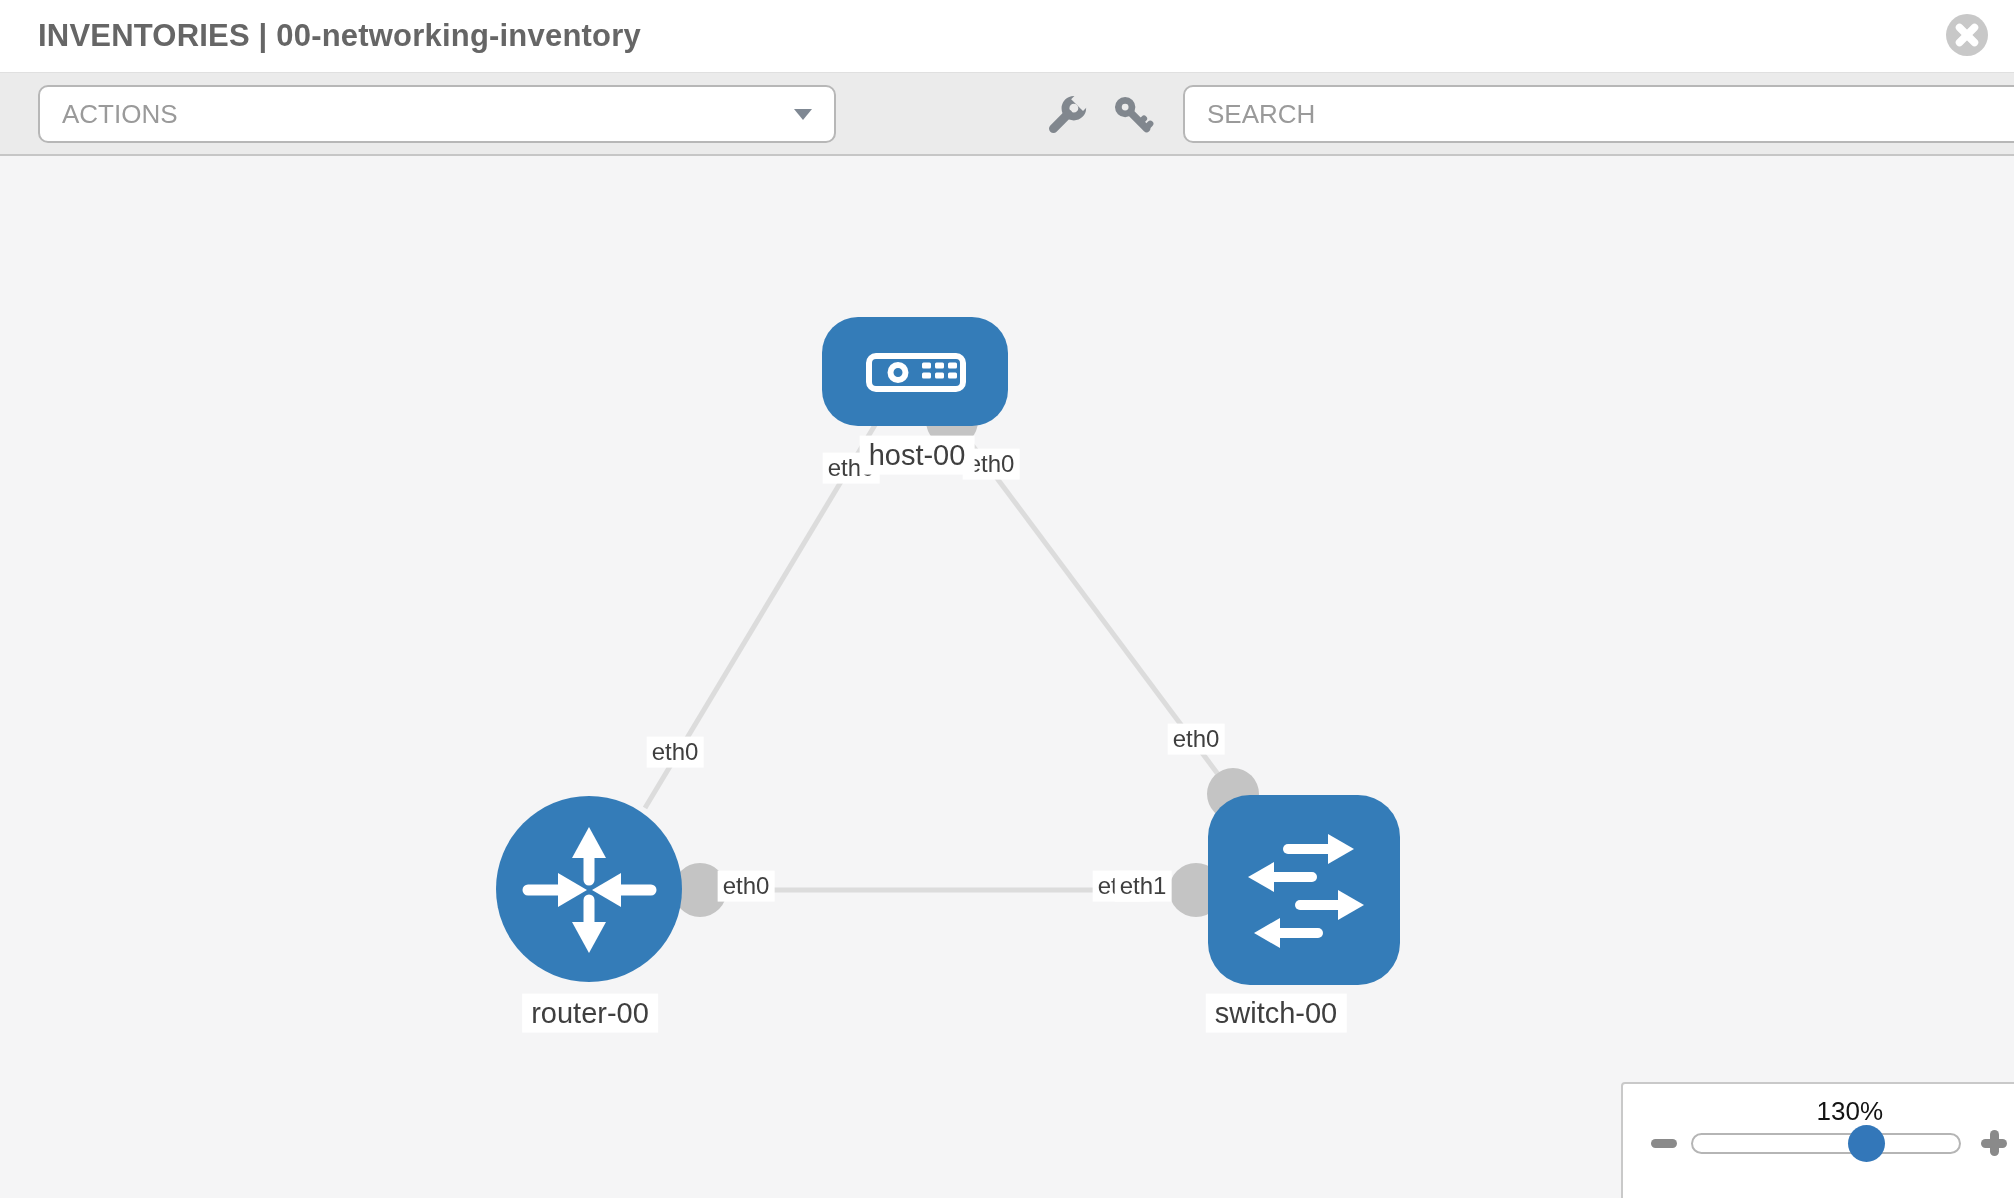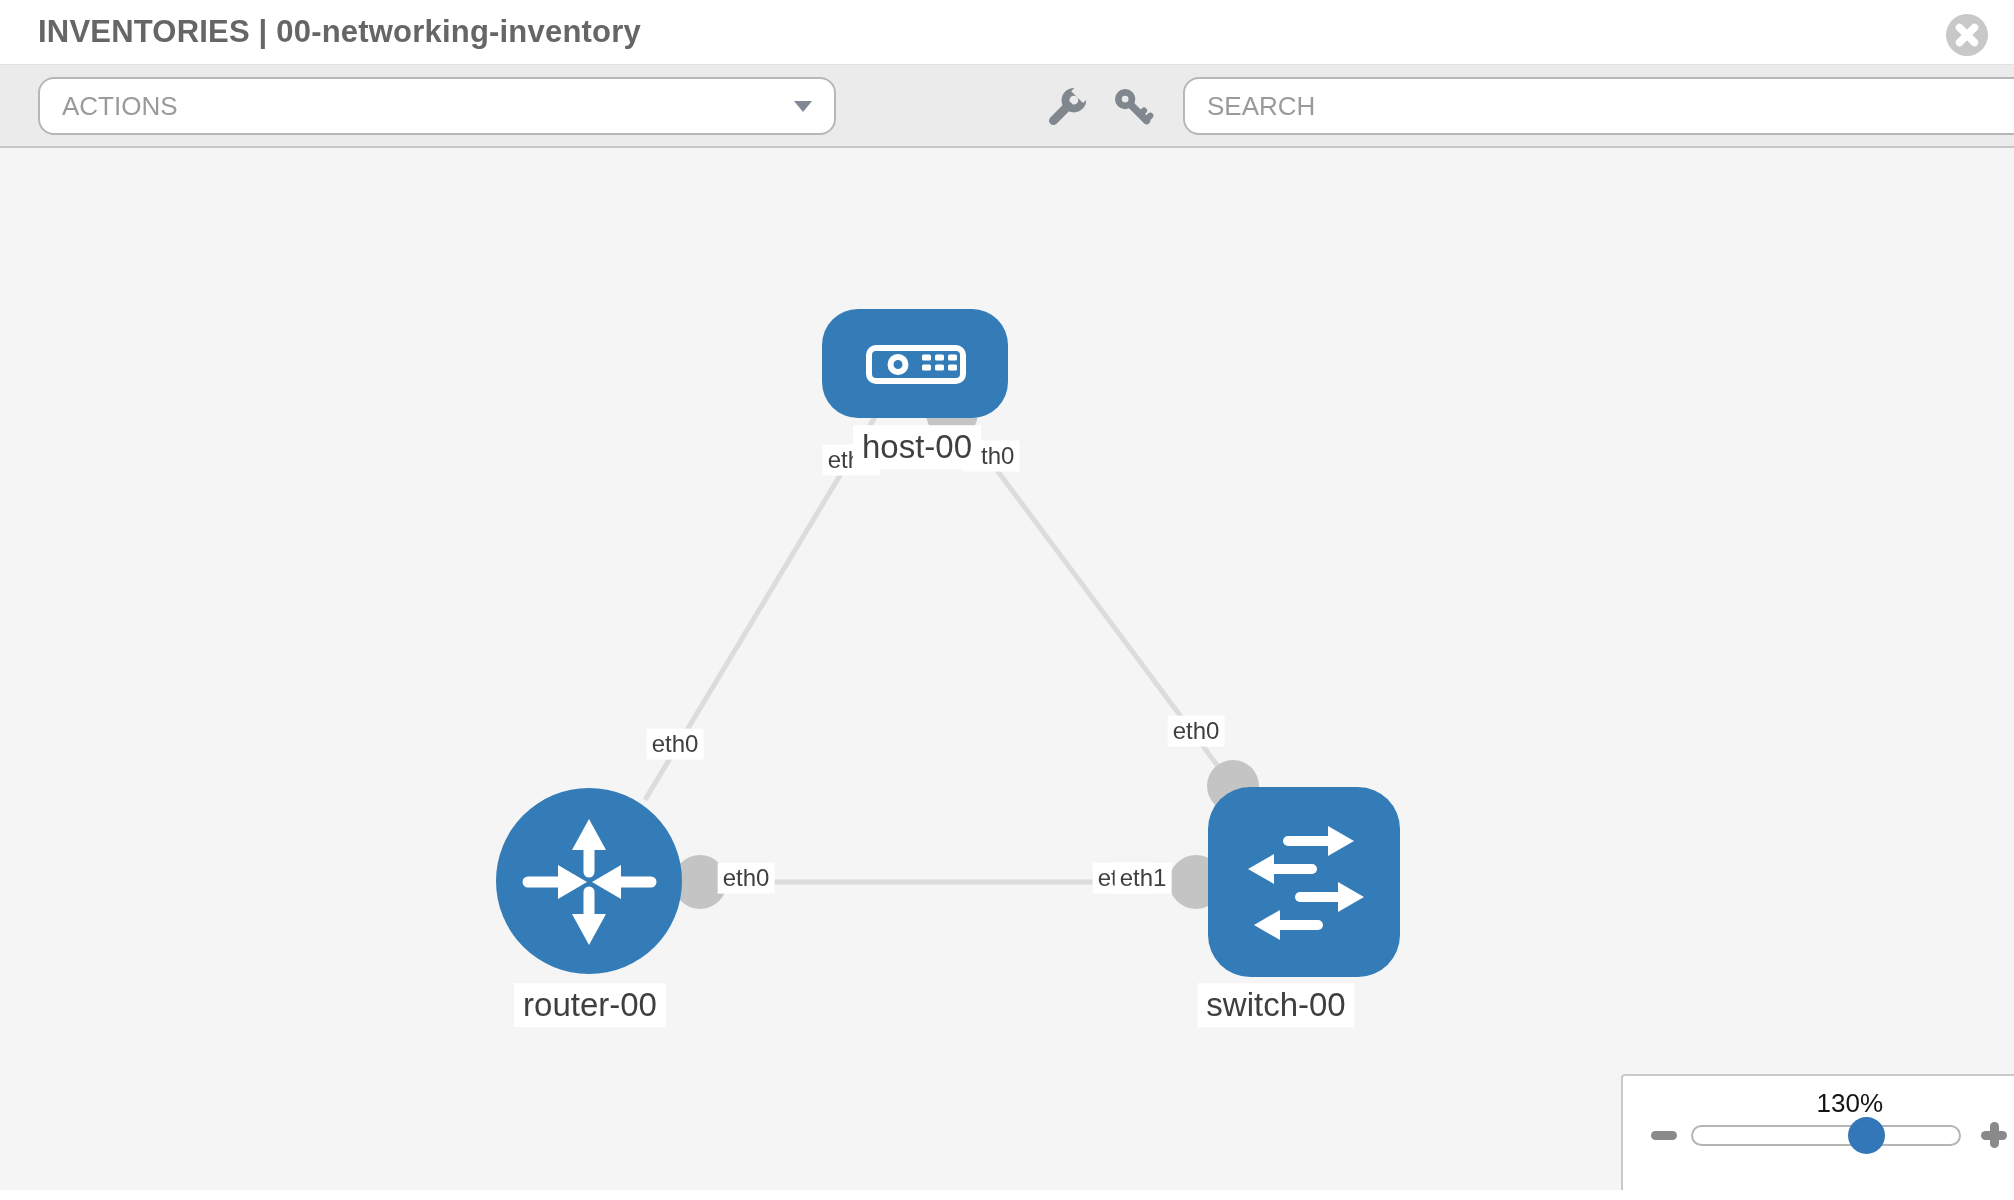--- a/index.html
+++ b/index.html
@@ -4,32 +4,32 @@
 <style>
   * { box-sizing: border-box; margin: 0; padding: 0; }
   html,body { margin:0; background:#fff; }
   .app {
     position: relative; width: 2014px; height: 1200px; overflow: hidden;
     background: #fff; font-family: "Liberation Sans", sans-serif;
     -webkit-font-smoothing: antialiased;
   }
 
   
-  .header { position: relative; height: 64px; background: #fff; display: flex; align-items: center; padding-left: 38px; }
+  .header { position: relative; height: 72px; background: #fff; display: flex; align-items: center; padding-left: 38px; }
   .page-title { font-size: 31px; font-weight: 700; color: #666; letter-spacing: .2px; }
   .close-btn { position: absolute; right: 24px; top: 12px; width: 46px; height: 46px; border: none; background: transparent; padding: 0; cursor: pointer; }
 
   
   .toolbar {
     position: relative; height: 84px; background: #ebebeb;
     border-top: 1px solid #e0e0e0; border-bottom: 2px solid #c6c6c6;
   }
   .select {
     position: absolute; top: 12px; height: 58px; background: #fff;
-    border: 2px solid #b7b7b7; border-radius: 16px;
+    border: 2px solid #b7b7b7; border-radius: 10px;
     display: flex; align-items: center; padding: 0 60px 0 22px; cursor: pointer;
   }
   .select .label { font-size: 26px; color: #9a9a9a; }
   .select-actions { left: 38px; width: 798px; }
   .select-search  { left: 1183px; width: 926px; }
   .caret {
     position: absolute; right: 22px; top: 50%; margin-top: -5px;
     width: 0; height: 0;
     border-left: 9px solid transparent; border-right: 9px solid transparent;
     border-top: 11px solid #7f8893;
@@ -39,21 +39,21 @@
   .btn-key    { left: 1110px; }
 
   
   .canvas { position: relative; height: 1042px; background: #f5f5f6; overflow: hidden; }
   .topo { position: absolute; left: 0; top: 0; }
 
   .chip {
     position: absolute; transform: translate(-50%, -50%);
     background: #fff; color: #3f3f3f; white-space: nowrap; line-height: 1.2; z-index: 2;
   }
-  .node-label { font-size: 33px; padding: 2px 9px; }
+  .node-label { font-size: 29px; padding: 2px 9px; }
   .iface { font-size: 24px; padding: 1px 5px; }
 
   
   .zoom-panel {
     position: absolute; left: 1621px; top: 926px; width: 420px; height: 145px;
     background: #fff; border: 2px solid #c9c9c9; border-radius: 4px; z-index: 3;
   }
   .zoom-level { position: absolute; left: 150px; top: 12px; width: 110px; text-align: right; font-size: 26px; color: #141414; }
   .zoom-btn { position: absolute; top: 38px; width: 38px; height: 42px; border: none; background: transparent; padding: 0; cursor: pointer; display: flex; align-items: center; justify-content: center; }
   .zoom-out { left: 22px; }

